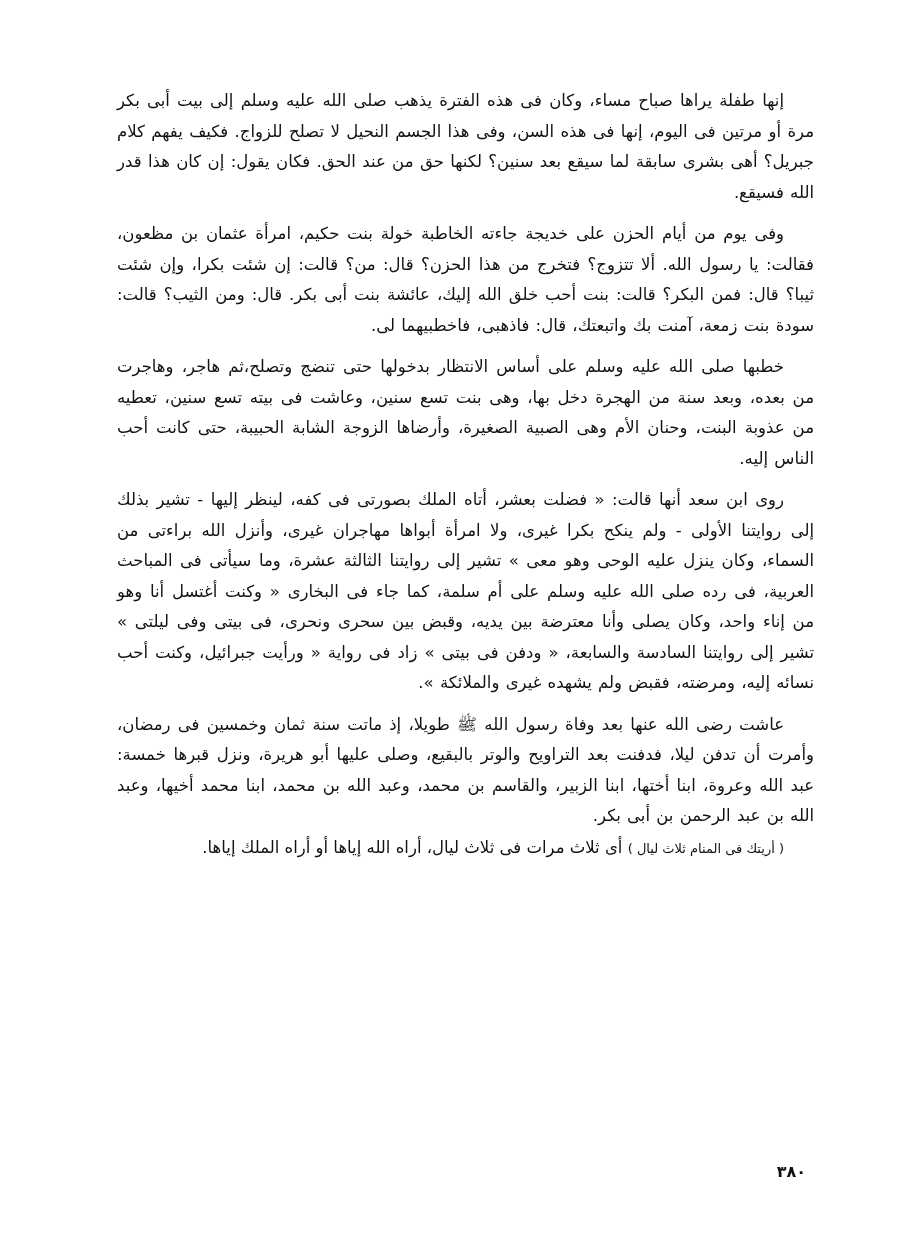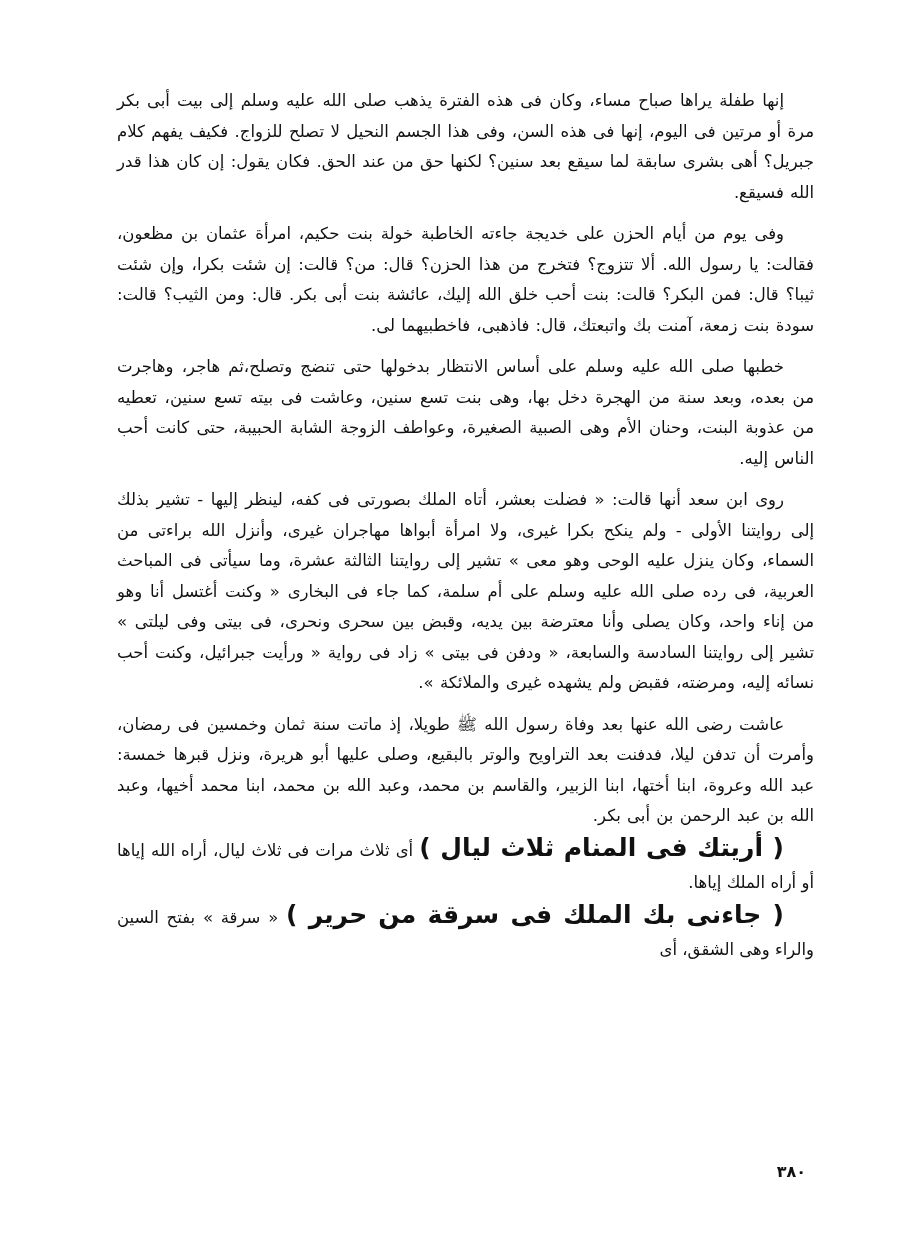--- a/index.html
+++ b/index.html
@@ -37,22 +37,22 @@
     .heading {
       font-size: 27px;
       font-weight: bold;
       text-align: center;
       text-align-last: center;
       margin: 26px 0 26px 0;
       line-height: 40px;
       letter-spacing: 0.5px;
     }
     .headword {
-      font-weight: bold;
-      font-size: 25px;
+      font-weight: normal;
+      font-size: 13px;
       margin-top: 8px;
     }
     .entry {
       font-size: 16.5px;
       line-height: 32px;
       margin: 0;
       text-indent: 30px;
     }
     .page-number {
       position: absolute;
@@ -64,28 +64,24 @@
       font-weight: bold;
       direction: rtl;
     }
   </style>
 </head>
 <body>
 
 <div class="page">
   <p class="para">إنها طفلة يراها صباح مساء، وكان فى هذه الفترة يذهب صلى الله عليه وسلم إلى بيت أبى بكر مرة أو مرتين فى اليوم، إنها فى هذه السن، وفى هذا الجسم النحيل لا تصلح للزواج. فكيف يفهم كلام جبريل؟ أهى بشرى سابقة لما سيقع بعد سنين؟ لكنها حق من عند الحق. فكان يقول: إن كان هذا قدر الله فسيقع.</p>
   <p class="para gap-l">وفى يوم من أيام الحزن على خديجة جاءته الخاطبة خولة بنت حكيم، امرأة عثمان بن مظعون، فقالت: يا رسول الله. ألا تتزوج؟ فتخرج من هذا الحزن؟ قال: من؟ قالت: إن شئت بكرا، وإن شئت ثيبا؟ قال: فمن البكر؟ قالت: بنت أحب خلق الله إليك، عائشة بنت أبى بكر. قال: ومن الثيب؟ قالت: سودة بنت زمعة، آمنت بك واتبعتك، قال: فاذهبى، فاخطبيهما لى.</p>
-  <p class="para gap-l">خطبها صلى الله عليه وسلم على أساس الانتظار بدخولها حتى تنضج وتصلح،ثم هاجر، وهاجرت من بعده، وبعد سنة من الهجرة دخل بها، وهى بنت تسع سنين، وعاشت فى بيته تسع سنين، تعطيه من عذوبة البنت، وحنان الأم وهى الصبية الصغيرة، وعواطف الزوجة الشابة الحبيبة، حتى كانت أحب الناس إليه.</p>
+  <p class="para gap-l">خطبها صلى الله عليه وسلم على أساس الانتظار بدخولها حتى تنضج وتصلح،ثم هاجر، وهاجرت من بعده، وبعد سنة من الهجرة دخل بها، وهى بنت تسع سنين، وعاشت فى بيته تسع سنين، تعطيه من عذوبة البنت، وحنان الأم وهى الصبية الصغيرة، وأرضاها الزوجة الشابة الحبيبة، حتى كانت أحب الناس إليه.</p>
   <p class="para gap-l">روى ابن سعد أنها قالت: « فضلت بعشر، أتاه الملك بصورتى فى كفه، لينظر إليها - تشير بذلك إلى روايتنا الأولى - ولم ينكح بكرا غيرى، ولا امرأة أبواها مهاجران غيرى، وأنزل الله براءتى من السماء، وكان ينزل عليه الوحى وهو معى » تشير إلى روايتنا الثالثة عشرة، وما سيأتى فى المباحث العربية، فى رده صلى الله عليه وسلم على أم سلمة، كما جاء فى البخارى « وكنت أغتسل أنا وهو من إناء واحد، وكان يصلى وأنا معترضة بين يديه، وقبض بين سحرى ونحرى، فى بيتى وفى ليلتى » تشير إلى روايتنا السادسة والسابعة، « ودفن فى بيتى » زاد فى رواية « ورأيت جبرائيل، وكنت أحب نسائه إليه، ومرضته، فقبض ولم يشهده غيرى والملائكة ».</p>
   <p class="para gap-l">عاشت رضى الله عنها بعد وفاة رسول الله ﷺ طويلا، إذ ماتت سنة ثمان وخمسين فى رمضان، وأمرت أن تدفن ليلا، فدفنت بعد التراويح والوتر بالبقيع، وصلى عليها أبو هريرة، ونزل قبرها خمسة: عبد الله وعروة، ابنا أختها، ابنا الزبير، والقاسم بن محمد، وعبد الله بن محمد، ابنا محمد أخيها، وعبد الله بن عبد الرحمن بن أبى بكر.</p>
 
 
   <p class="entry">
     <span class="headword">( أريتك فى المنام ثلاث ليال )</span>
     <span>أى ثلاث مرات فى ثلاث ليال، أراه الله إياها أو أراه الملك إياها.</span>
   </p>
-  <p class="entry gap-m">
-    <span class="headword">( جاءنى بك الملك فى سرقة من حرير )</span>
-    <span>« سرقة » بفتح السين والراء وهى الشقق، أى</span>
-  </p>
 </div>
 
 <div class="page-number">٣٨٠</div>
 
 </body></html>

